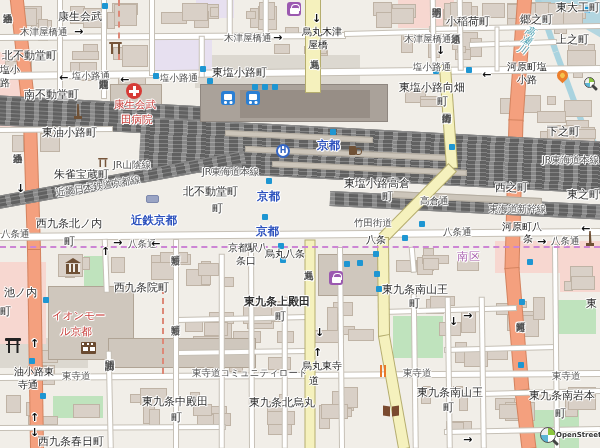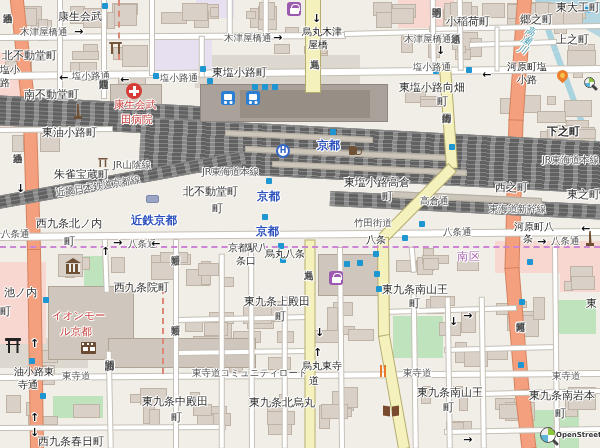--- a/index.html
+++ b/index.html
@@ -449,24 +449,24 @@
       <div class="lbl c-pl" style="left: 24px; top: 89px;">南不動堂町</div>
       <div class="lbl c-red" style="left: 114px; top: 99px;">康生会武</div>
       <div class="lbl c-red" style="left: 121px; top: 114px;">田病院</div>
       <div class="lbl c-pl" style="left: 399px; top: 82px;">東塩小路向畑</div>
       <div class="lbl c-pl" style="left: 437px; top: 96px;">町</div>
       <div class="lbl c-pl" style="left: 42px; top: 127px;">東油小路町</div>
       <div class="lbl c-pl" style="left: 54px; top: 169px;">朱雀宝蔵町</div>
       <div class="lbl c-rail" style="left: 113px; top: 160px;">JR山陰線</div>
       <div class="lbl c-vst" style="left: 441px; top: 106px;">師団街道</div>
       <div class="lbl c-riv" style="left: 531px; top: 16px;">高瀬川</div>
-      <div class="lbl c-pl" style="left: 547px; top: 126px; font-weight: bold;">下之町</div>
+      <div class="lbl c-pl" style="left: 547px; top: 126px;">下之町</div>
       <div class="lbl c-pl" style="left: 183px; top: 186px;">北不動堂町</div>
       <div class="lbl c-pl" style="left: 212px; top: 203px;">町</div>
-      <div class="lbl c-pl" style="left: 344px; top: 177px;">東塩小路高倉</div>
+      <div class="lbl c-pl" style="left: 344px; top: 177px; font-family: Liberation Serif, serif;">東塩小路高倉</div>
       <div class="lbl c-pl" style="left: 382px; top: 191px;">町</div>
       <div class="lbl c-pl" style="left: 495px; top: 182px;">西之町</div>
       <div class="lbl c-st" style="left: 420px; top: 196px;">高倉通</div>
       <div class="lbl c-rail" style="left: 202px; top: 167px;">JR東海道本線</div>
       <div class="lbl c-rail" style="left: 542px; top: 155px;">JR東海道本線</div>
       <div class="lbl c-rail" style="left: 489px; top: 204px;">東海道新幹線</div>
       <div class="lbl c-pl" style="left: 567px; top: 189px;">東之町</div>
       <div class="lbl c-rail" style="left: 55px; top: 188px; transform: rotate(-9deg); transform-origin: 0px 0px;">近畿日本鉄道京都線</div>
       <div class="lbl c-sta" style="left: 131px; top: 214px;">近鉄京都</div>
       <div class="lbl c-sta" style="left: 317px; top: 139px;">京都</div>
@@ -481,35 +481,35 @@
       <div class="lbl c-st" style="left: 1px; top: 229px;">八条通</div>
       <div class="lbl c-arr" style="left: 113px; top: 237px;">→</div>
       <div class="lbl c-st" style="left: 128px; top: 239px;">八条通</div>
       <div class="lbl c-arr" style="left: 151px; top: 238px;">←</div>
       <div class="lbl c-st" style="left: 443px; top: 227px;">八条通</div>
       <div class="lbl c-arr" style="left: 581px; top: 223px;">←</div>
       <div class="lbl c-arr" style="left: 537px; top: 236px;">→</div>
       <div class="lbl c-st" style="left: 551px; top: 236px;">八条通</div>
       <div class="lbl c-st" style="left: 354px; top: 218px;">竹田街道</div>
       <div class="lbl c-int" style="left: 366px; top: 234px;">八条</div>
-      <div class="lbl c-int" style="left: 514px; top: 221px;">河原町八</div>
+      <div class="lbl c-int" style="left: 502px; top: 221px;">河原町八</div>
       <div class="lbl c-int" style="left: 523px; top: 233px;">条</div>
       <div class="lbl c-pls" style="left: 228px; top: 242px;">京都駅八</div>
       <div class="lbl c-pls" style="left: 236px; top: 255px;">条口</div>
       <div class="lbl c-int" style="left: 265px; top: 248px;">烏丸八条</div>
       <div class="lbl c-ward" style="left: 457px; top: 251px;">南区</div>
       <div class="lbl c-pl" style="left: 114px; top: 282px;">西九条院町</div>
       <div class="lbl c-pl" style="left: 382px; top: 284px;">東九条南山王</div>
       <div class="lbl c-pl" style="left: 409px; top: 298px;">町</div>
       <div class="lbl c-vst" style="left: 303px; top: 263px;">烏丸通</div>
       <div class="lbl c-vst" style="left: 170px; top: 248px;">新町通</div>
       <div class="lbl c-vst" style="left: 170px; top: 318px;">新町通</div>
       <div class="lbl c-red" style="left: 52px; top: 310px;">イオンモー</div>
       <div class="lbl c-red" style="left: 60px; top: 326px;">ル京都</div>
-      <div class="lbl c-pl" style="left: 244px; top: 296px;">東九条上殿田</div>
+      <div class="lbl c-pl" style="left: 244px; top: 296px; font-weight: bold;">東九条上殿田</div>
       <div class="lbl c-pl" style="left: 275px; top: 311px;">町</div>
       <div class="lbl c-pl" style="left: 4px; top: 287px;">池ノ内</div>
       <div class="lbl c-pl" style="left: 0px; top: 306px;">町</div>
       <div class="lbl c-vst" style="left: 515px; top: 315px;">河原町通</div>
       <div class="lbl c-pl" style="left: 586px; top: 298px;">東</div>
       <div class="lbl c-arr" style="left: 101px; top: 246px;">↑</div>
       <div class="lbl c-arr" style="left: 30px; top: 338px;">↑</div>
       <div class="lbl c-arr" style="left: 30px; top: 412px;">↑</div>
       <div class="lbl c-arr" style="left: 30px; top: 427px;">↓</div>
       <div class="lbl c-arr" style="left: 449px; top: 316px;">↓</div>

